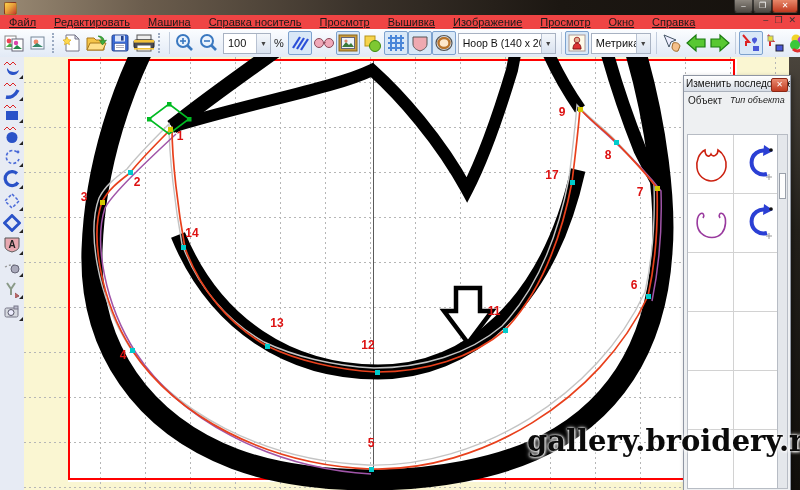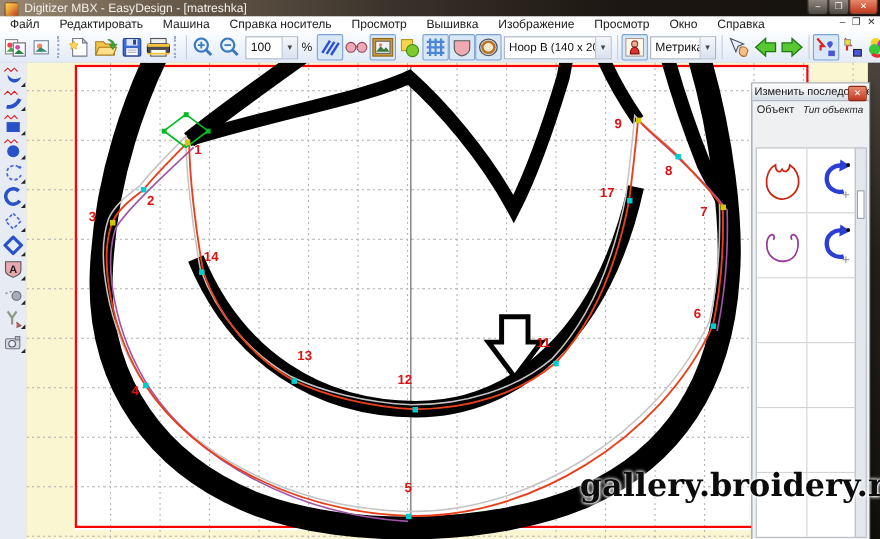--- a/index.html
+++ b/index.html
@@ -8,22 +8,22 @@
   
   .titlebar{position:absolute;left:0;top:0;width:800px;height:15px;
     background:linear-gradient(90deg,#9a8a74 0%,#6b5d4d 18%,#3a322a 45%,#1c1712 70%,#15110d 100%);
     display:flex;align-items:center;color:#f3efe9;font-size:11px;}
   .appicon{width:11px;height:11px;margin:1px 5px 0 4px;border-radius:2px;
     background:linear-gradient(135deg,#ffd24d 0%,#e8a13a 45%,#c23a2b 100%);border:1px solid #00000055;}
   .wbtns{position:absolute;right:2px;top:0;display:flex;}
   .wbtn{width:17px;height:12px;border:1px solid #00000088;border-top:none;border-radius:0 0 3px 3px;
     background:linear-gradient(#8d877f,#4f4a44);color:#fff;font-size:8px;line-height:11px;text-align:center;}
   .wbtn.close{width:24px;background:linear-gradient(#e8886a,#c0391f);}
-  .menubar{position:absolute;left:0;top:15px;width:800px;height:14px;background:#ffffff;
-    border-bottom:1px solid #d8dde8;display:flex;align-items:center;font-size:11px;color:#1a1a1a;}
+  .menubar{position:absolute;left:0;top:15px;width:800px;height:14px;background:#ef4444;
+    border-bottom:1px solid #d8dde8;display:flex;align-items:center;font-size:11px;color:#1a1a1a;text-decoration:underline;}
   .menubar .mi{padding:0 9px;white-space:nowrap;}
   .mdictl{position:absolute;right:4px;top:0;display:flex;gap:6px;font-size:9px;color:#333;}
   .toolbar{position:absolute;left:0;top:29px;width:800px;height:28px;
     background:linear-gradient(#fbfdff,#e2eaf6);border-bottom:1px solid #b9c5d9;
     display:flex;align-items:center;padding-left:2px;overflow:hidden;}
   .tbtn{width:24px;height:24px;display:flex;align-items:center;justify-content:center;flex:0 0 auto;border-radius:2px;}
   .tbtn.pressed{border:1px solid #7da2ce;background:#d9e8f7;width:22px;height:22px;}
   .tsep{flex:0 0 auto;width:1px;height:22px;background:#c2cddd;margin:0 3px;}
   .tovf{flex:0 0 auto;width:4px;height:20px;border-left:2px dotted #9cabc2;margin:0 2px;}
   .combo{flex:0 0 auto;display:flex;align-items:center;height:19px;background:#fff;
@@ -75,21 +75,20 @@
   .seqcell1{width:45px;border-right:1px solid #d2d2d2;display:flex;align-items:center;justify-content:center;}
   .seqcell2{flex:1;display:flex;align-items:center;justify-content:center;}
   .seqscroll{position:absolute;right:2px;top:58px;bottom:2px;width:9px;background:#e4e7eb;border:1px solid #b7bcc4;}
   .seqthumb{position:absolute;left:1px;top:38px;width:5px;height:24px;background:#fdfdfd;border:1px solid #9aa0aa;}
 </style>
 </head>
 <body>
 
 <div class="titlebar">
   <div class="appicon"></div>
-  <span>Digitizer MBX - EasyDesign - [matreshka]</span>
   <div class="wbtns">
     <div class="wbtn">–</div>
     <div class="wbtn">❐</div>
     <div class="wbtn close">✕</div>
   </div>
 </div>
 
 <div class="menubar">
   <span class="mi">Файл</span>
   <span class="mi">Редактировать</span>

